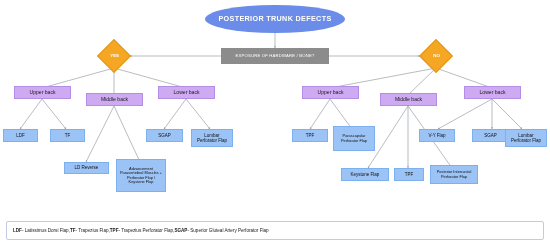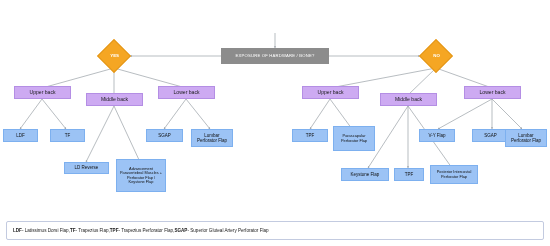--- a/index.html
+++ b/index.html
@@ -136,20 +136,21 @@
       <path d="M492,99 L492,129" marker-end="url(#arrow)"></path>
       <path d="M492,99 L522,129" marker-end="url(#arrow)"></path>
     </g>
     <defs>
       <marker id="arrow" viewBox="0 0 8 8" refX="5" refY="4" markerWidth="4" markerHeight="4" orient="auto">
         <path d="M0,1 L5,4 L0,7 z" fill="#9aa0a6"></path>
       </marker>
     </defs>
   </svg>
 
+  <div class="node root-node" style="left:205px; top:5px; width:140px; height:28px;">POSTERIOR TRUNK DEFECTS</div>
 
   <div class="node decision-gray" style="left:221px; top:48px; width:108px; height:16px;">EXPOSURE OF HARDWARE / BONE?</div>
 
   <div class="node diamond" style="left:102px; top:44px; width:24px; height:24px;">
     <span>YES</span>
   </div>
   <div class="node diamond" style="left:424px; top:44px; width:24px; height:24px;">
     <span>NO</span>
   </div>
 

